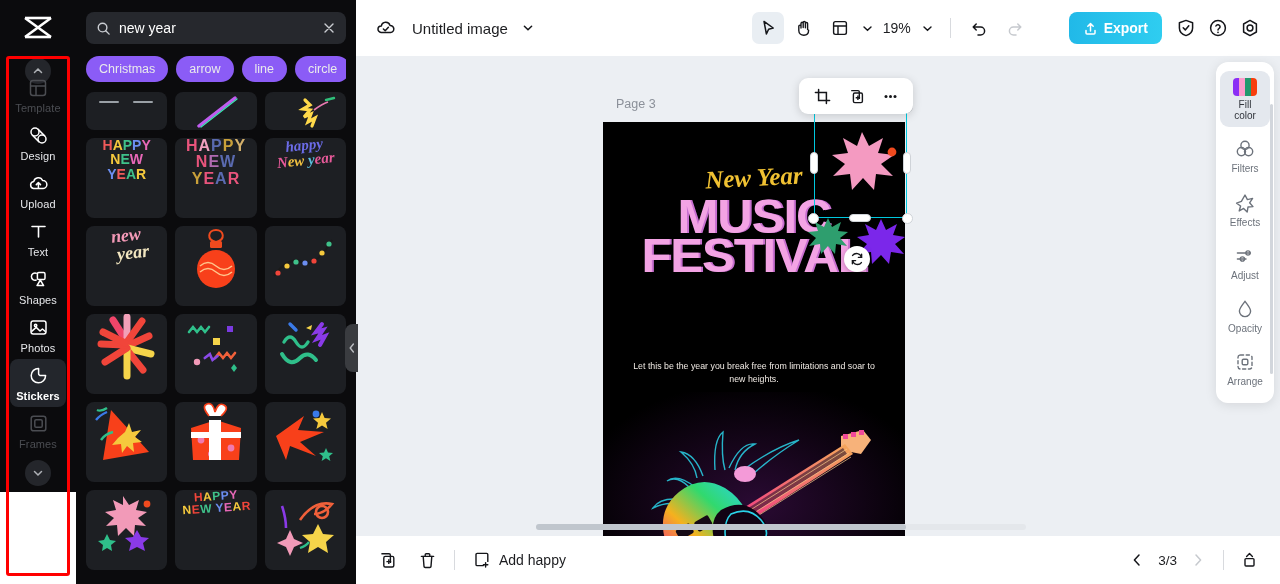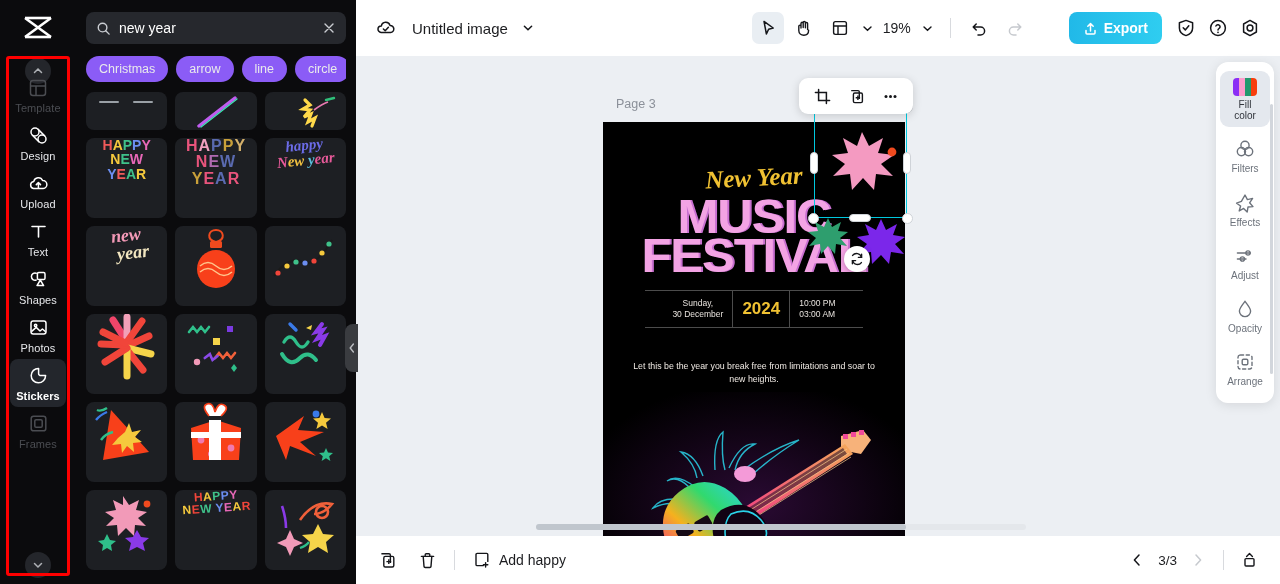--- a/index.html
+++ b/index.html
@@ -5,21 +5,21 @@
   * { box-sizing: border-box; margin: 0; padding: 0; }
   html, body {
     width: 1280px; height: 584px; overflow: hidden;
     font-family: "Liberation Sans", sans-serif;
     background: #ffffff;
   }
   .app { position: relative; width: 1280px; height: 584px; display: flex; }
 
   
   .rail {
-    width: 76px; height: 584px; background: #0b0b0d;
+    width: 76px; height: 492px; background: #0b0b0d;
     display: flex; flex-direction: column; align-items: center;
     position: relative; flex: 0 0 76px;
   }
   .logo { margin-top: 10px; width: 40px; height: 36px; display:flex; align-items:center; justify-content:center; }
   .rail-highlight {
     position: absolute; left: 6px; top: 56px; width: 64px; height: 520px;
     border: 3px solid #ff0000; border-radius: 3px; pointer-events: none; z-index: 6;
   }
   .rail-scroll { position:absolute; top:56px; left:0; width:76px; height:520px; }
   .rail-item {
@@ -591,33 +591,20 @@
         <svg style="position:absolute;left:283px;top:24px" width="12" height="12" viewBox="0 0 12 12">
             <circle cx="6" cy="6" r="4.4" fill="#f04a1e"></circle>
           </svg>
         <svg style="position:absolute;left:203px;top:94px" width="44" height="44" viewBox="0 0 44 44">
           <path d="M22 2 l4 9 l9 -5 l-3 9 l10 1 l-8 6 l7 8 l-11 -2 l-1 10 l-7 -8 l-7 8 l-1 -10 l-11 2 l7 -8 l-8 -6 l10 -1 l-3 -9 l9 5 Z" fill="#2e9e6e"></path>
         </svg>
         <svg style="position:absolute;left:251px;top:95px" width="54" height="54" viewBox="0 0 54 54">
           <path d="M27 2 l5 11 l11 -6 l-4 11 l12 2 l-10 7 l9 10 l-13 -2 l-2 12 l-8 -9 l-9 9 l-1 -12 l-13 2 l9 -10 l-10 -7 l12 -2 l-4 -11 l11 6 Z" fill="#7b27ea"></path>
         </svg>
 
-        <div class="info-row">
-          <div class="info-col">
-            <div>Sunday,</div>
-            <div>30 December</div>
-          </div>
-          <div class="vline"></div>
-          <div class="info-year">2024</div>
-          <div class="vline"></div>
-          <div class="info-col r">
-            <div>10:00 PM</div>
-            <div>03:00 AM</div>
-          </div>
-        </div>
         <div class="poster-tag">Let this be the year you break free from limitations and soar to new heights.</div>
 
         <div class="guitar-wrap">
           <svg width="302" height="205" viewBox="0 0 302 205">
             <defs>
               <radialGradient id="gl" cx="50%" cy="55%" r="60%">
                 <stop offset="0%" stop-color="#2a0a33"></stop>
                   <stop offset="100%" stop-color="#000"></stop>
               </radialGradient>
               <linearGradient id="body" x1="0" y1="1" x2="1" y2="0">

